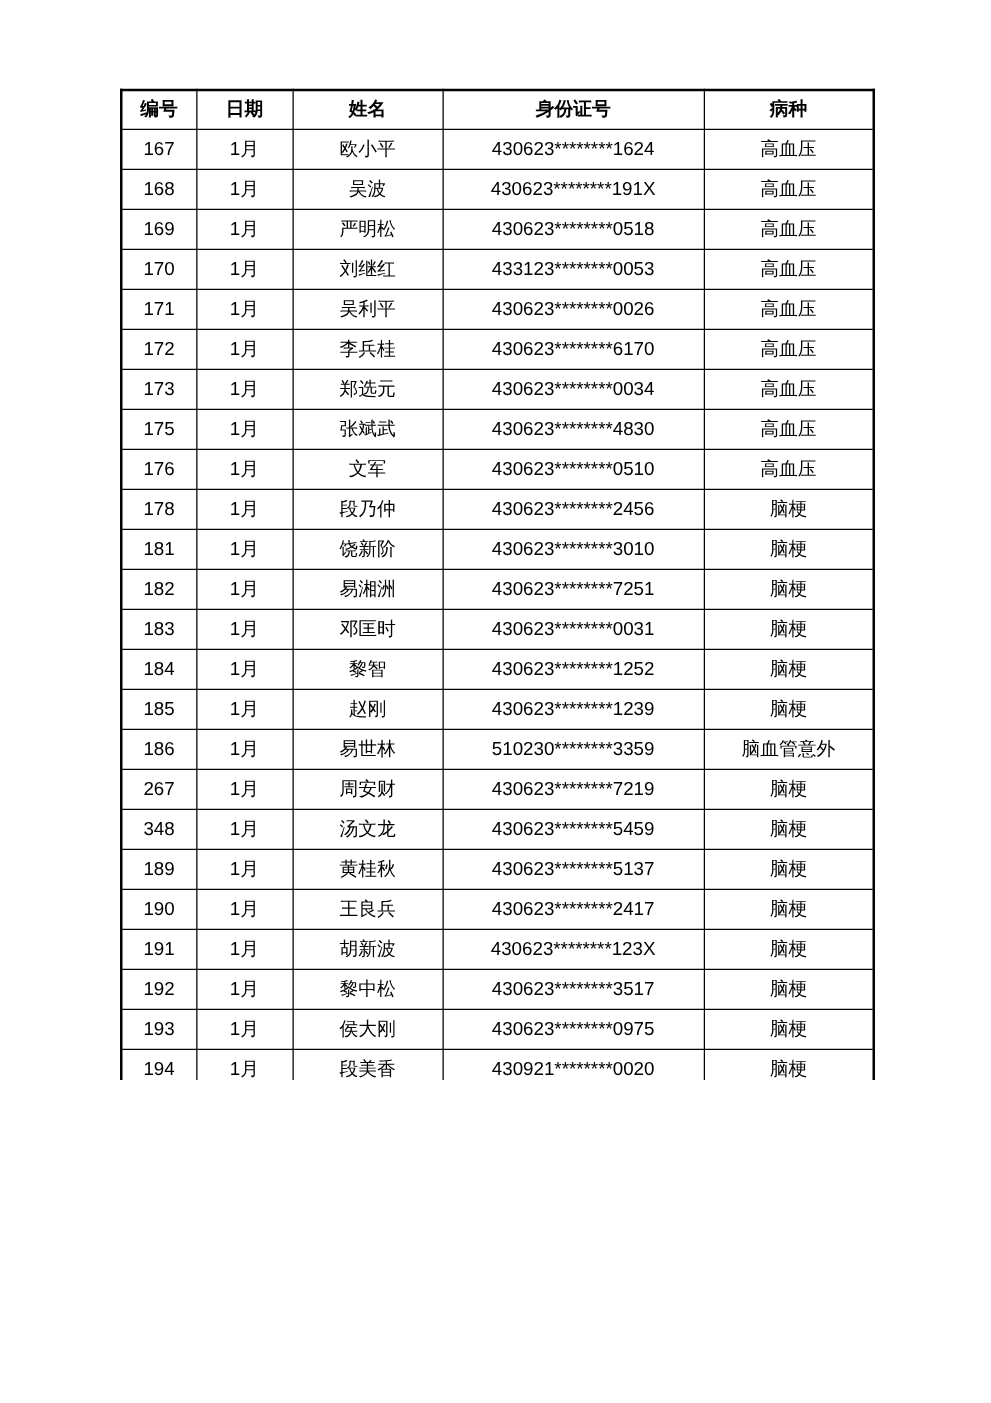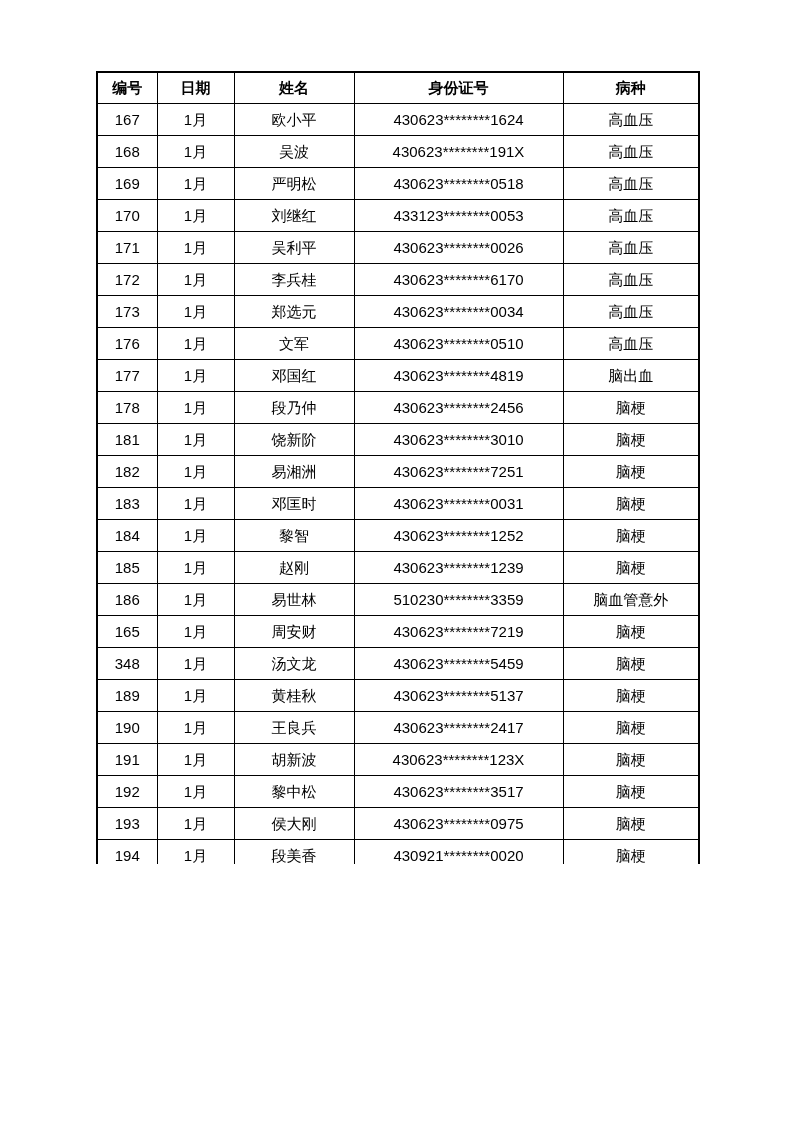--- a/index.html
+++ b/index.html
@@ -117,32 +117,32 @@
           <td>高血压</td>
         </tr>
         <tr>
           <td>173</td>
           <td>1月</td>
           <td>郑选元</td>
           <td>430623********0034</td>
           <td>高血压</td>
         </tr>
         <tr>
+          <td>175</td>
+          <td>1月</td>
+          <td>张斌武</td>
+          <td>430623********4830</td>
+          <td>高血压</td>
+        </tr>
+        <tr>
           <td>176</td>
           <td>1月</td>
           <td>文军</td>
           <td>430623********0510</td>
           <td>高血压</td>
-        </tr>
-        <tr>
-          <td>177</td>
-          <td>1月</td>
-          <td>邓国红</td>
-          <td>430623********4819</td>
-          <td>脑出血</td>
         </tr>
         <tr>
           <td>178</td>
           <td>1月</td>
           <td>段乃仲</td>
           <td>430623********2456</td>
           <td>脑梗</td>
         </tr>
         <tr>
           <td>181</td>
@@ -180,21 +180,21 @@
           <td>脑梗</td>
         </tr>
         <tr>
           <td>186</td>
           <td>1月</td>
           <td>易世林</td>
           <td>510230********3359</td>
           <td>脑血管意外</td>
         </tr>
         <tr>
-          <td>165</td>
+          <td>267</td>
           <td>1月</td>
           <td>周安财</td>
           <td>430623********7219</td>
           <td>脑梗</td>
         </tr>
         <tr>
           <td>348</td>
           <td>1月</td>
           <td>汤文龙</td>
           <td>430623********5459</td>

